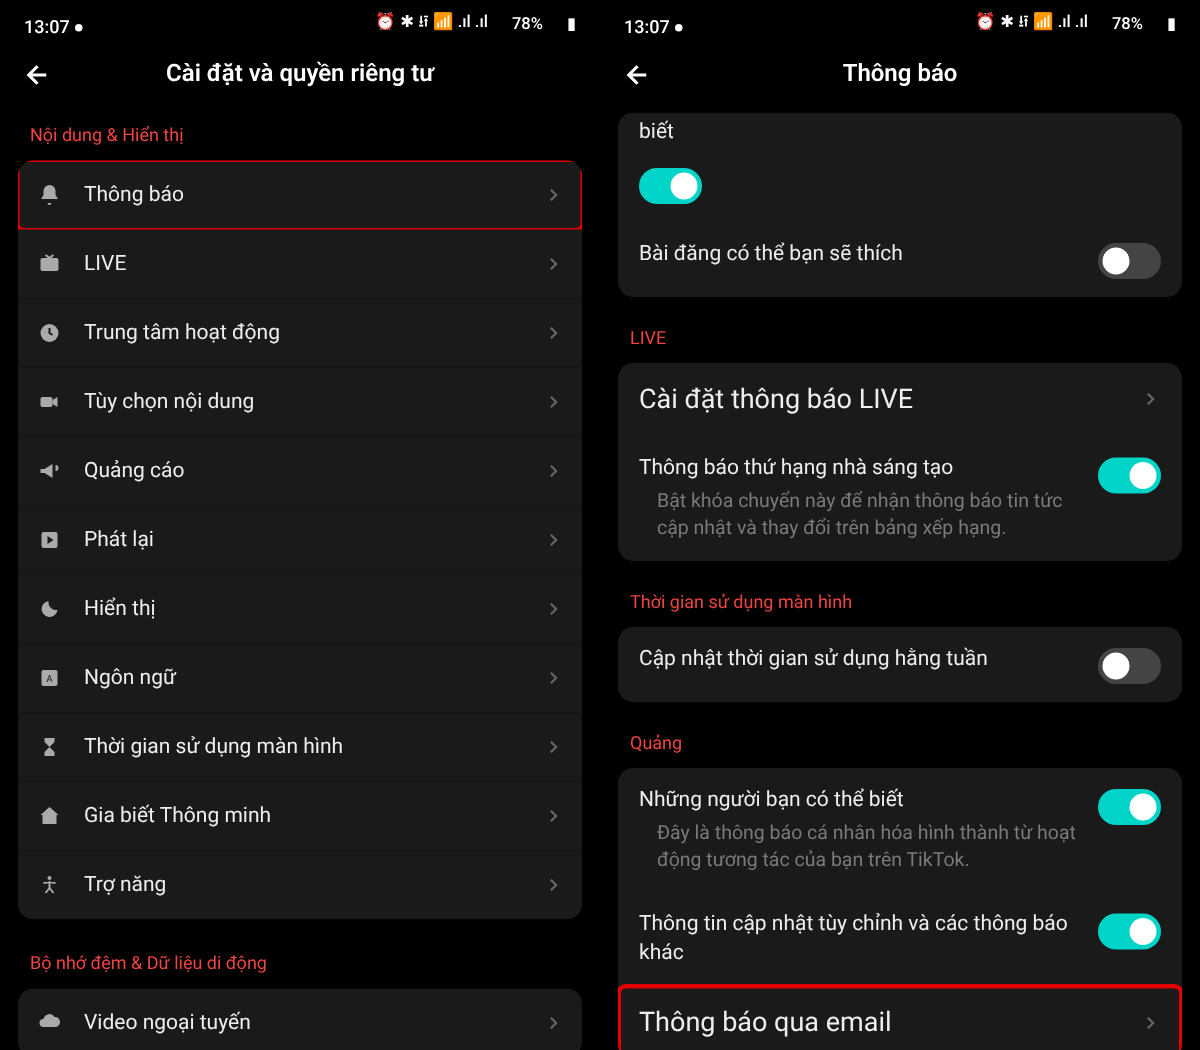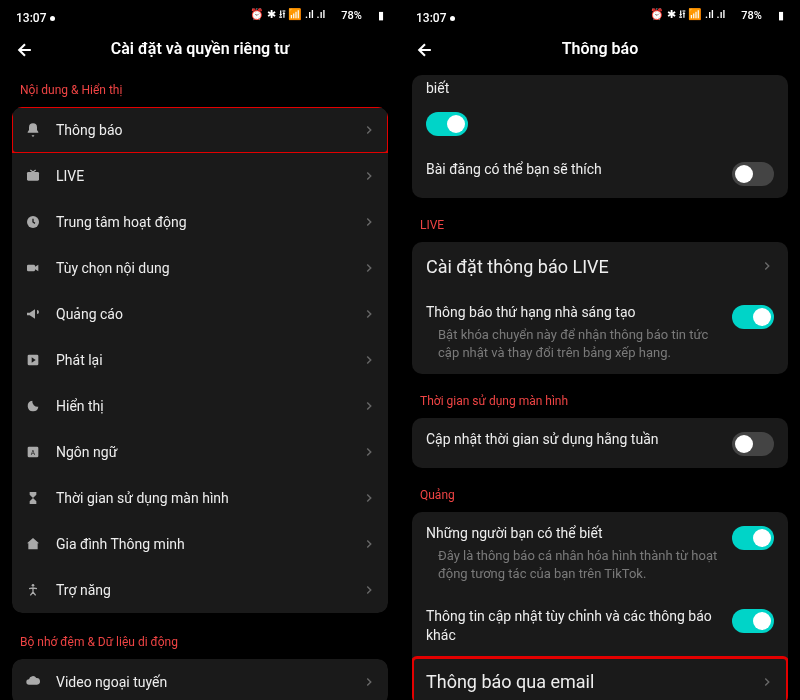--- a/index.html
+++ b/index.html
@@ -322,21 +322,21 @@
               <path d="M9 18l6-6-6-6"></path>
             </svg>
         </div>
 
         <div class="list-item">
           <span class="item-icon">
             <svg width="16" height="16" viewBox="0 0 24 24" fill="#aaa">
                 <path d="M12 3l9 8h-2v9H5v-9H3l9-8z"></path>
               </svg>
           </span>
-          <span class="item-label">Gia đình Thông minh</span>
+          <span class="item-label">Gia biết Thông minh</span>
           <svg class="chevron" width="14" height="14" viewBox="0 0 24 24" fill="none" stroke="#666" stroke-width="2.5">
               <path d="M9 18l6-6-6-6"></path>
             </svg>
         </div>
 
         <div class="list-item">
           <span class="item-icon">
             <svg width="16" height="16" viewBox="0 0 24 24" fill="#aaa">
                 <circle cx="12" cy="5" r="2"></circle>
                 <path d="M12 8v7m-4 5l4-5 4 5M6 10l6-1 6 1" stroke="#aaa" stroke-width="2" fill="none"></path>

